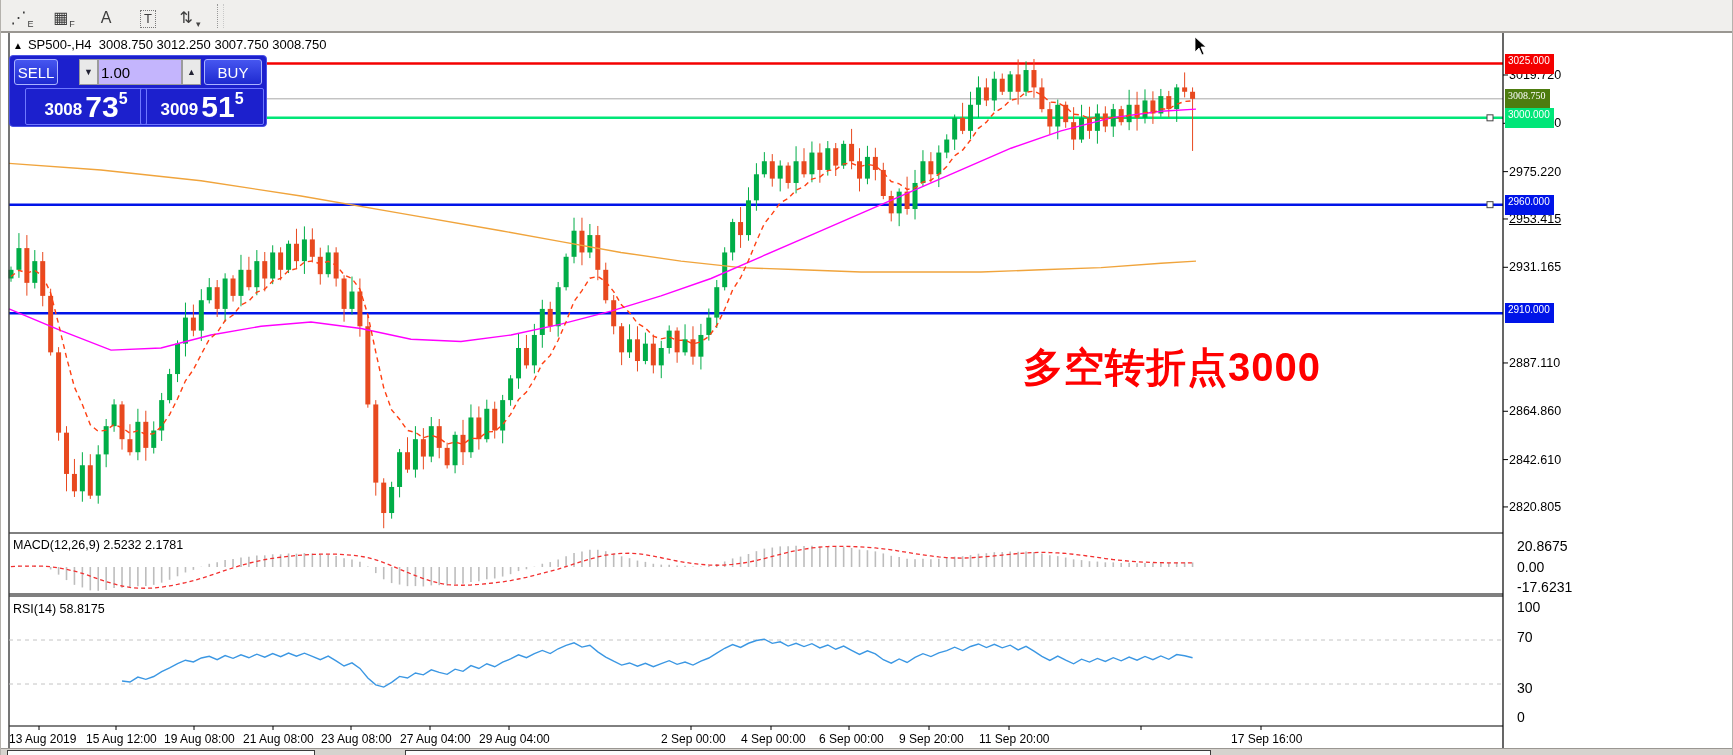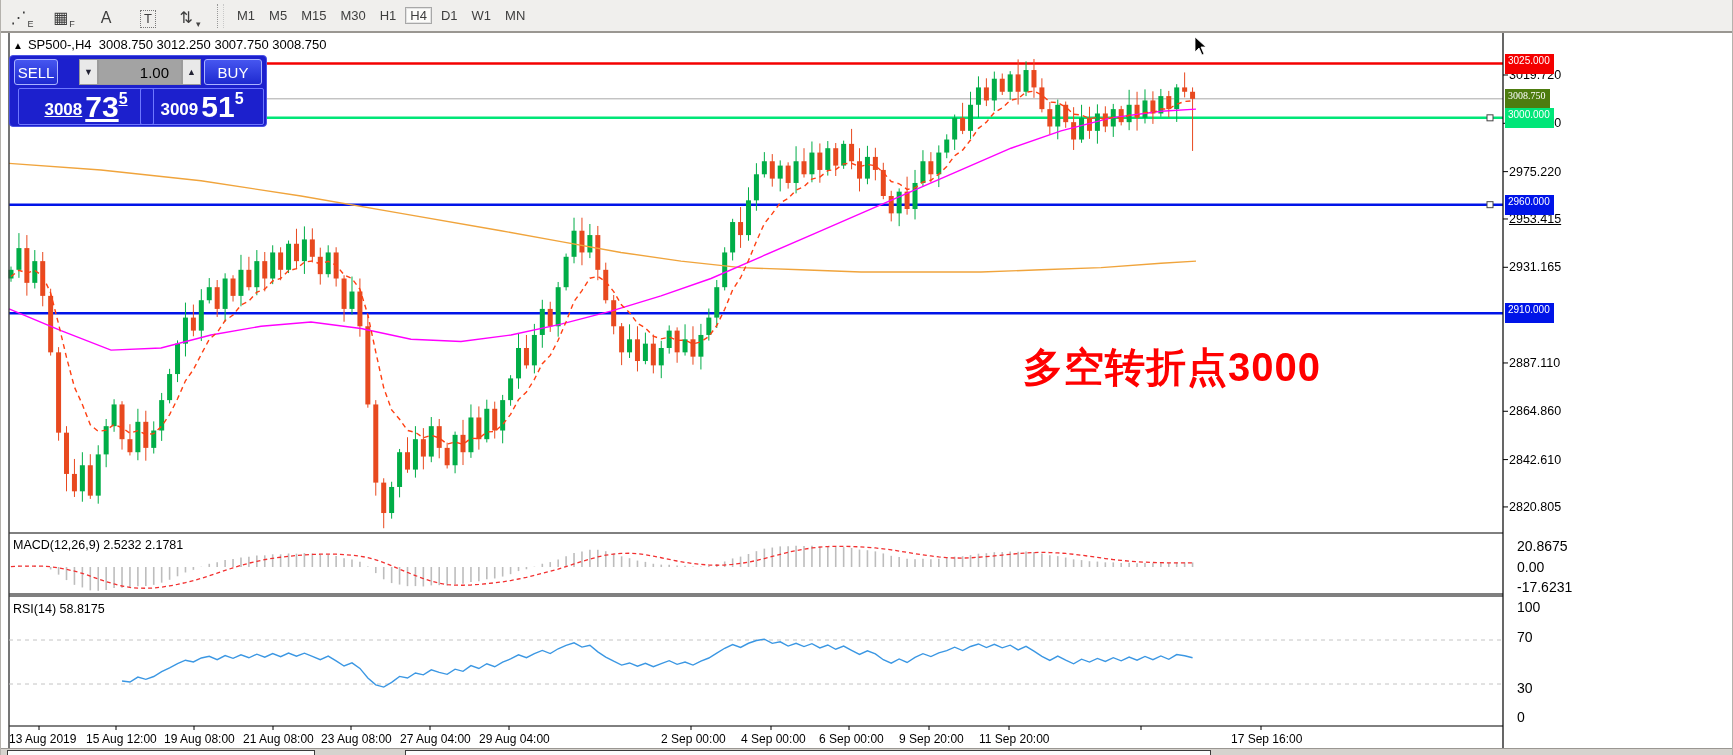--- a/index.html
+++ b/index.html
@@ -20,23 +20,23 @@
   #title{position:absolute;left:12px;top:4px;font-size:13px;color:#000;white-space:nowrap;}
   #title .tri{font-size:10px;margin-right:5px;}
   
   #panel{position:absolute;left:8px;top:22px;width:258px;height:72px;background:#1c20cd;border:1px solid #4a52e6;border-radius:4px;box-sizing:border-box;}
   .pbtn{position:absolute;top:3px;height:26px;border-radius:3px;color:#fff;font-size:15px;text-align:center;line-height:26px;background:linear-gradient(#4656f0,#1e2ad0);border:1px solid #aab4ff;box-sizing:border-box;cursor:pointer;}
   #sellbtn{left:4px;width:44px;}
   #buybtn{left:194px;width:58px;}
   .spin{position:absolute;top:3px;width:19px;height:26px;background:#e9e9e9;border:1px solid #9b9b9b;box-sizing:border-box;text-align:center;line-height:24px;font-size:9px;color:#223;cursor:pointer;}
   #spindn{left:69px;}
   #spinup{left:172px;}
-  #vol{position:absolute;left:88px;top:3px;width:84px;height:26px;border:1px solid #9b9b9b;background:#a3a3a3;color:#000;font-size:15px;text-align:right;padding-right:12px;box-sizing:border-box;font-family:"Liberation Sans",sans-serif;}
+  #vol{position:absolute;left:88px;top:3px;width:84px;height:26px;border:1px solid #9b9b9b;background:#c4b5fd;color:#000;font-size:15px;padding-right:5px;box-sizing:border-box;font-family:"Liberation Sans",sans-serif;}
   .quote{position:absolute;top:32px;height:37px;border:1px solid #6f78ff;border-radius:2px;box-sizing:border-box;color:#fff;display:flex;align-items:flex-end;justify-content:center;padding-bottom:1px;cursor:pointer;}
-  #bidbox{left:8px;width:136px;text-decoration:underline;}
+  #bidbox{left:15px;width:122px;}
   #askbox{left:130px;width:124px;}
   .q-sm{font-size:17px;font-weight:bold;margin-right:3px;line-height:26px;}
   .q-big{font-size:30px;font-weight:bold;line-height:32px;}
   .q-sup{font-size:16px;font-weight:bold;align-self:flex-start;line-height:16px;margin-top:2px;}
   
   .ptick{position:absolute;left:1508px;transform:translateY(-50%);font-size:12.5px;color:#000;white-space:nowrap;}
   .pbadge{position:absolute;left:1504px;transform:translateY(-50%);font-size:10px;color:#fff;padding:1px 4px 8px 3px;white-space:nowrap;}
   .itick{position:absolute;left:1508px;transform:translateY(-50%);font-size:14px;color:#000;margin-left:8px;}
   .dlab{position:absolute;top:699px;font-size:12px;color:#000;white-space:nowrap;}
   .indlabel{position:absolute;left:12px;font-size:12.5px;color:#000;}
@@ -62,21 +62,20 @@
           <span class="sub">F</span>
         </span><span class="tool">
           <span class="g">A</span>
         </span><span class="tool">
           <span class="boxed">T</span>
         </span><span class="tool">
           <span class="g">⇅</span>
           <span class="caret">▾</span>
         </span></span>
     <span class="tb-sep"></span>
-    <span id="tfs"><span class="tf">M1</span><span class="tf">M5</span><span class="tf">M15</span><span class="tf">M30</span><span class="tf">H1</span><span class="tf active">H4</span><span class="tf">D1</span><span class="tf">W1</span><span class="tf">MN</span></span>
   </div>
 
   <div id="chartwin">
     <svg id="chartsvg" width="1733" height="722" viewBox="0 0 1733 722">
         <line x1="8" y1="30.531766753698705" x2="1502" y2="30.531766753698705" stroke="#f40000" stroke-width="2.4"></line>
         <line x1="8" y1="65.81788511749335" x2="1502" y2="65.81788511749335" stroke="#a8a8a8" stroke-width="1"></line>
         <line x1="8" y1="84.81810269799816" x2="1502" y2="84.81810269799816" stroke="#00e678" stroke-width="2.6"></line>
         <line x1="8" y1="171.67624020887732" x2="1502" y2="171.67624020887732" stroke="#0014e8" stroke-width="2.6"></line>
         <line x1="8" y1="280.2489120974762" x2="1502" y2="280.2489120974762" stroke="#0014e8" stroke-width="2.6"></line>
         <line x1="10" y1="233.56266318537868" x2="10" y2="248.76283724978254" stroke="#00ad47" stroke-width="1"></line>

